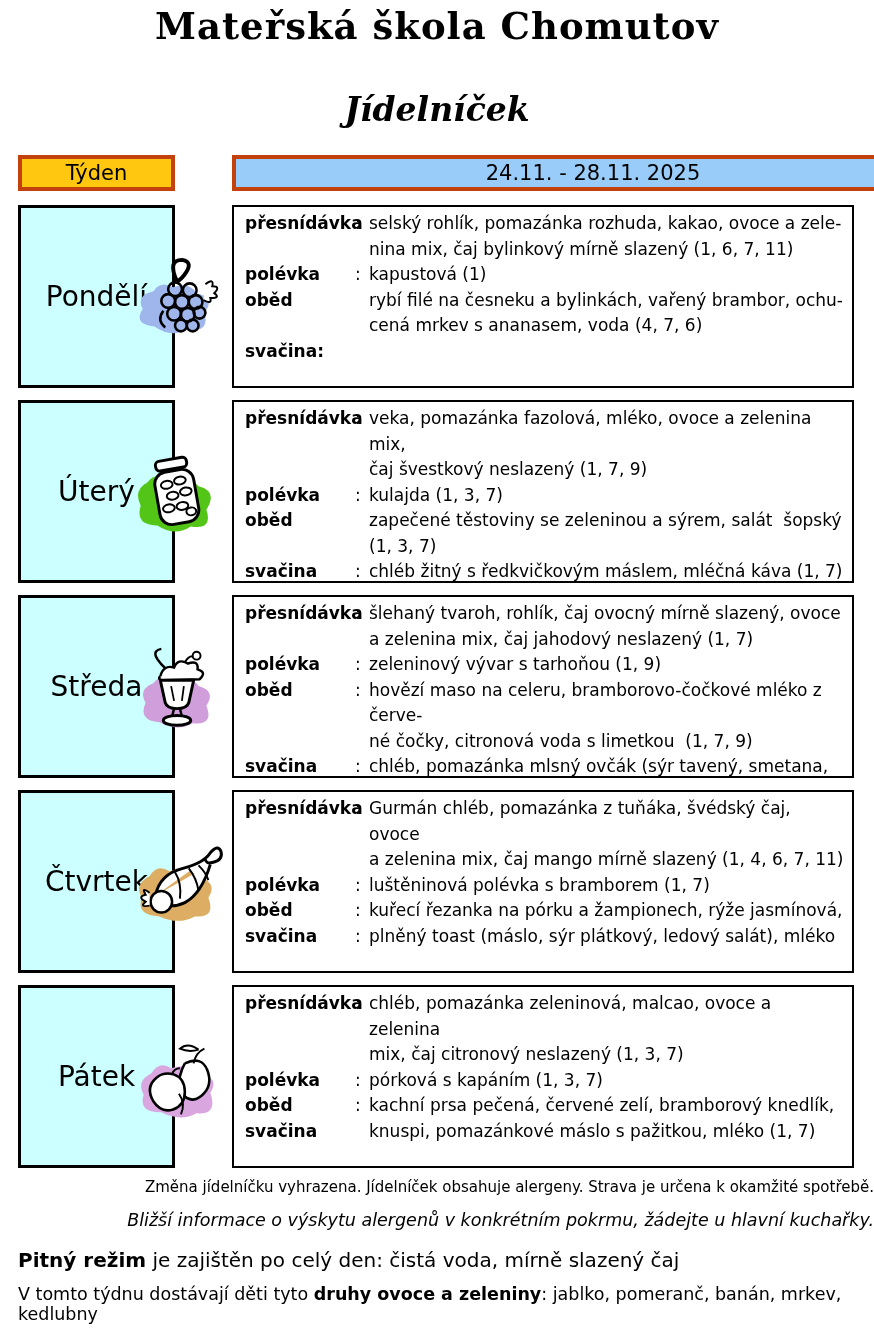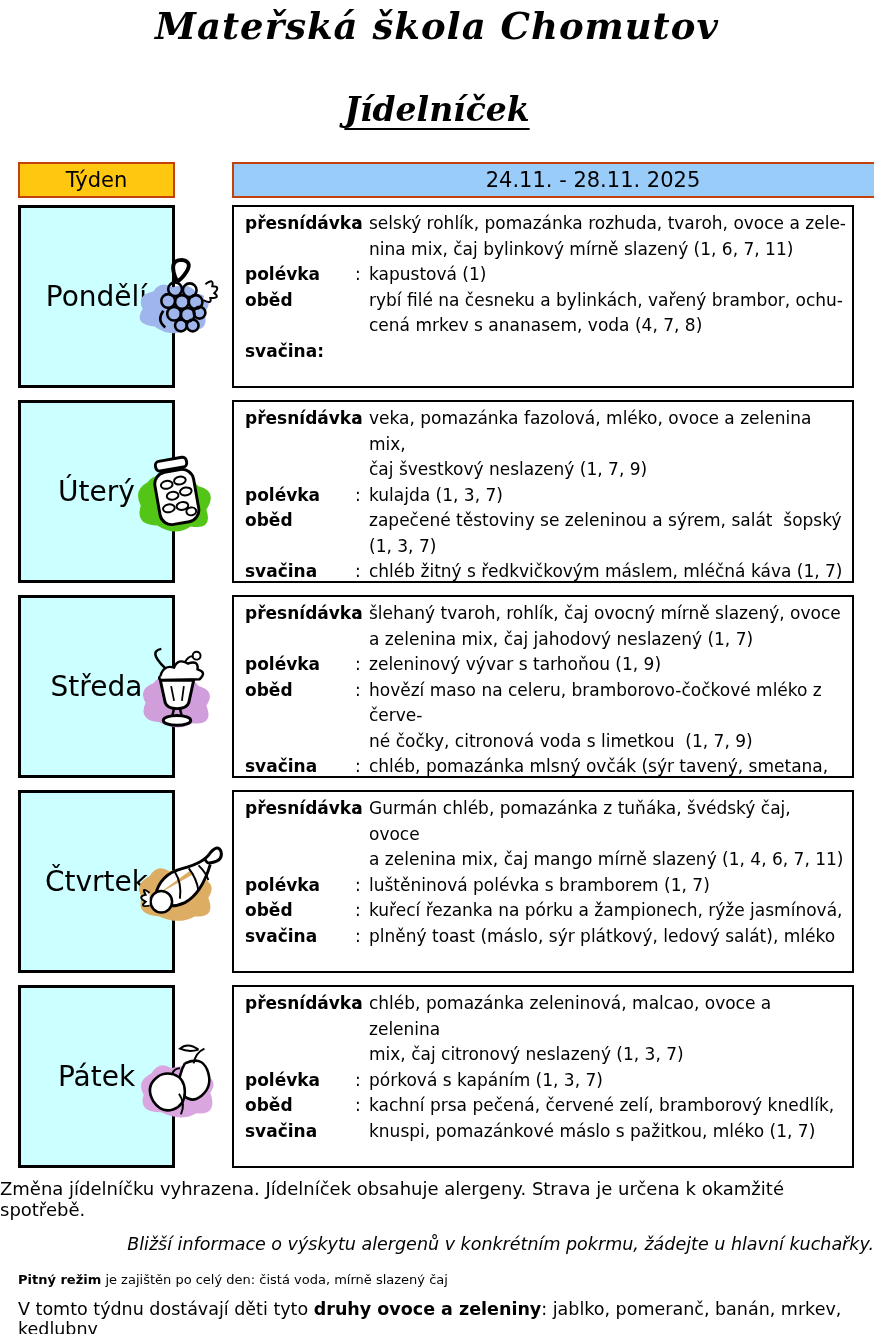--- a/index.html
+++ b/index.html
@@ -3,31 +3,31 @@
 <meta charset="utf-8">
 <style>
   * { margin:0; padding:0; box-sizing:border-box; }
   html,body { background:#fff; }
   .page {
     position:relative; width:874px; height:1334px; background:#fff;
     font-family:"DejaVu Sans", sans-serif; color:#000; overflow:hidden;
   }
   .school-title {
     position:absolute; top:4px; left:0; width:100%; text-align:center;
-    font-family:"DejaVu Serif", serif; font-style:italic; font-weight:bold;
+    font-family:"DejaVu Serif", serif; font-weight:bold;
     font-size:37px; letter-spacing:1px;
   }
   .menu-title {
     position:absolute; top:90px; left:0; width:100%; text-align:center;
     font-family:"DejaVu Serif", serif; font-style:italic; font-weight:bold;
-    font-size:33px; text-decoration:underline; text-decoration-thickness:2px;
+    font-size:33px; text-decoration-thickness:2px;
     text-underline-offset:7px;
   }
   .week-label, .week-range {
-    position:absolute; top:162px; height:36px; border:2px solid #c2410c;
+    position:absolute; top:155px; height:36px; border:4px solid #c2410c;
     display:flex; align-items:center; justify-content:center; font-size:21px;
   }
   .week-label { left:18px; width:157px; }
   .week-range { left:232px; width:722px; }
 
   #days { position:absolute; top:205px; left:0; width:100%; }
   .day-row { position:relative; height:183px; margin-bottom:12px; }
   .day-box {
     position:absolute; left:18px; top:0; width:157px; height:183px;
     border:3px solid #000; display:flex; align-items:center; justify-content:center;
@@ -41,23 +41,23 @@
   }
   .meal-line {
     display:grid; grid-template-columns:110px 14px 1fr;
     font-size:17px; line-height:25.5px;
   }
   .meal-label { font-weight:bold; white-space:pre; }
   .meal-sep   { }
   .meal-text  { white-space:pre-wrap; }
 
   .footer { position:absolute; top:1176px; left:0; width:100%; }
-  .f-center  { text-align:left; font-size:18px; margin-top:2px; }
+  .f-center  { text-align:right; font-size:15px; margin-top:2px; }
   .f-italic  { text-align:right; font-style:italic; font-size:17.5px; margin-top:14px; }
-  .f-left    { margin:18px 18px 0 18px; font-size:13px; }
+  .f-left    { margin:18px 18px 0 18px; font-size:20px; }
   .f-left2   { margin:12px 18px 0 18px; font-size:17.5px; }
   .b { font-weight:bold; }
 </style>
 </head>
 <body>
 
 <div class="page">
   <div class="school-title">Mateřská škola Chomutov</div>
   <div class="menu-title">Jídelníček</div>
 
@@ -88,41 +88,41 @@
               <circle cx="73" cy="62" r="6"></circle>
       <circle cx="54" cy="75" r="6"></circle>
               <circle cx="66" cy="75" r="6"></circle>
     </g>
     <path d="M36 60 q-7 10 2 17" fill="none" stroke="#000" stroke-width="2.6"></path>
   </svg></div>
         <div class="content-box">
           <div class="meal-line">
             <span class="meal-label">přesnídávka</span>
             <span class="meal-sep">:</span>
-            <span class="meal-text">selský rohlík, pomazánka rozhuda, tvaroh, ovoce a zele-</span>
+            <span class="meal-text">selský rohlík, pomazánka rozhuda, kakao, ovoce a zele-</span>
           </div>
           <div class="meal-line">
             <span class="meal-label"></span>
             <span class="meal-sep"></span>
             <span class="meal-text">nina mix, čaj bylinkový mírně slazený (1, 6, 7, 11)</span>
           </div>
           <div class="meal-line">
             <span class="meal-label">polévka</span>
             <span class="meal-sep">:</span>
             <span class="meal-text">kapustová (1)</span>
           </div>
           <div class="meal-line">
             <span class="meal-label">oběd</span>
             <span class="meal-sep"></span>
             <span class="meal-text">rybí filé na česneku a bylinkách, vařený brambor, ochu-</span>
           </div>
           <div class="meal-line">
             <span class="meal-label"></span>
             <span class="meal-sep"></span>
-            <span class="meal-text">cená mrkev s ananasem, voda (4, 7, 8)</span>
+            <span class="meal-text">cená mrkev s ananasem, voda (4, 7, 6)</span>
           </div>
           <div class="meal-line">
             <span class="meal-label">svačina:</span>
             <span class="meal-sep"></span>
           </div>
         </div>
       </div>
       <div class="day-row">
         <div class="day-box" style="background: rgb(204, 255, 255);">
           <span class="day-name">Úterý</span>

